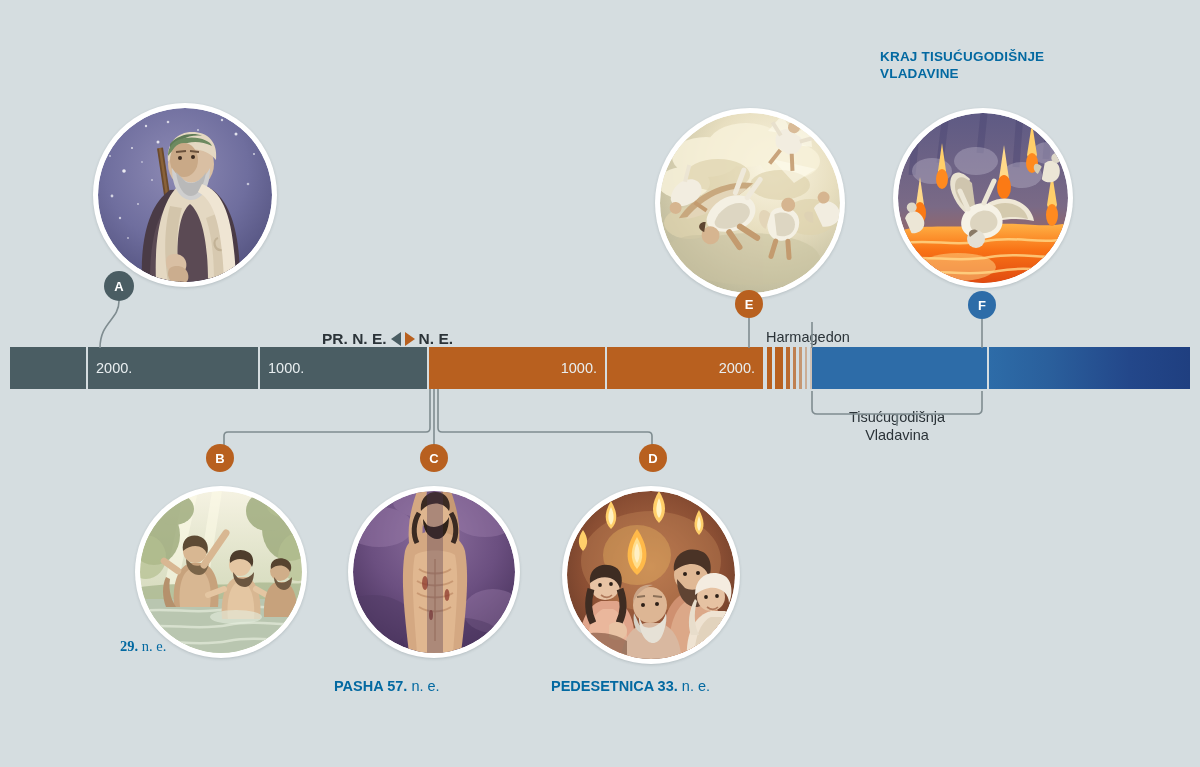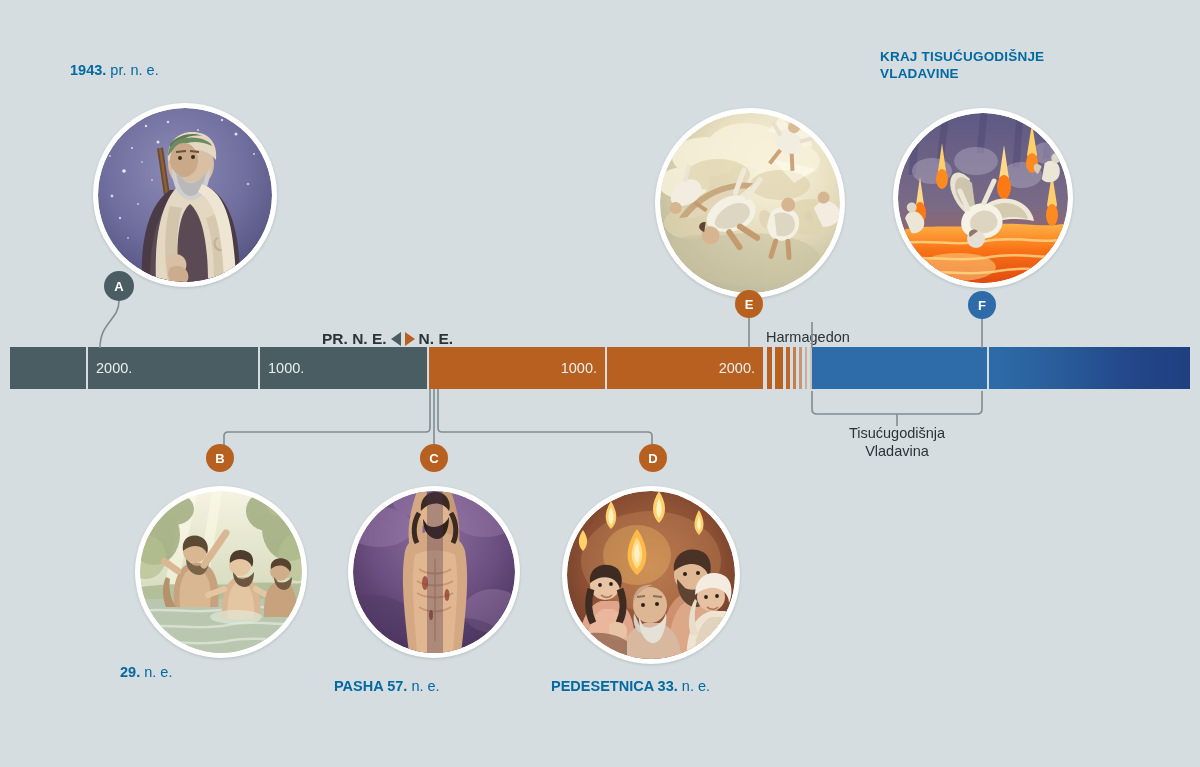--- a/index.html
+++ b/index.html
@@ -70,24 +70,20 @@
   #wires { position: absolute; left: 0; top: 0; width: 1200px; height: 767px; pointer-events: none; z-index: 2; }
 
   .brk-cap { position: absolute; text-align: center; font-size: 14.5px; line-height: 18px; color: #2b3338; }
   .small-cap { position: absolute; font-size: 14.5px; color: #2b3338; white-space: nowrap; margin-top: 23px; }
 </style>
 </head>
 <body style="background: rgb(213, 221, 224);">
 
 <div id="stage">
 
-  <div class="cap" style="left:70px; top:62px; width:300px;">
-    <span class="b">1943.</span>
-    <span class="r">pr. n. e.</span>
-  </div>
 
 
   <div class="cap upper" style="left:880px; top:48px; width:205px; white-space:normal;">KRAJ TISUĆUGODIŠNJE VLADAVINE</div>
 
   <div class="circ" style="left:93px; top:103px; width:184px; height:184px;">
     <svg width="174" height="174" viewBox="0 0 174 174">
       <defs>
         <radialGradient id="aSky" cx="45%" cy="35%" r="75%">
           <stop offset="0%" stop-color="#8d8ab4"></stop>
             <stop offset="55%" stop-color="#6f6e9e"></stop>
@@ -374,21 +370,21 @@
 
   <div id="era">
     <span>PR. N. E.</span>
     <span class="tri l"></span>
     <span class="tri r"></span>
     <span>N. E.</span>
   </div>
 
   <div class="small-cap" style="left:766px; top:306px;">Harmagedon</div>
 
-  <div class="brk-cap" style="left:802px; top:424px; width:190px;">
+  <div class="brk-cap" style="left:802px; top:408px; width:190px;">
     <div>Tisućugodišnja</div>
     <div>Vladavina</div>
   </div>
 
   <div class="circ" style="left:135px; top:486px; width:172px; height:172px;">
     <svg width="162" height="162" viewBox="0 0 162 162">
       <defs>
         <linearGradient id="bBg" x1="0" y1="0" x2="0" y2="1">
           <stop offset="0%" stop-color="#f5f2e2"></stop>
             <stop offset="45%" stop-color="#dfe2c8"></stop>
@@ -455,21 +451,21 @@
           <path d="M-2 0 C-2 9 4 13 8 13 C13 13 16 8 16 0 C12 5 6 7 2 5 Z" fill="#705a42"></path>
         </g>
 
         <ellipse cx="96" cy="126" rx="26" ry="7" fill="#e5ecdd" opacity=".6"></ellipse>
       </g>
     </svg>
   </div>
   <div class="badge" style="left: 206px; top: 444px; width: 28px; height: 28px; background: rgb(184, 96, 31);">
       <span>B</span>
     </div>
-  <div class="cap" style="left:120px; top:664px; width:200px;">
+  <div class="cap" style="left:120px; top:638px; width:200px;font-family:Liberation Serif, serif;">
     <span class="b">29.</span>
     <span class="r">n. e.</span>
   </div>
 
   <div class="circ" style="left:348px; top:486px; width:172px; height:172px;">
     <svg width="162" height="162" viewBox="0 0 162 162">
       <defs>
         <radialGradient id="cBg" cx="50%" cy="28%" r="80%">
           <stop offset="0%" stop-color="#8a6d9c"></stop>
             <stop offset="50%" stop-color="#6b4f80"></stop>

